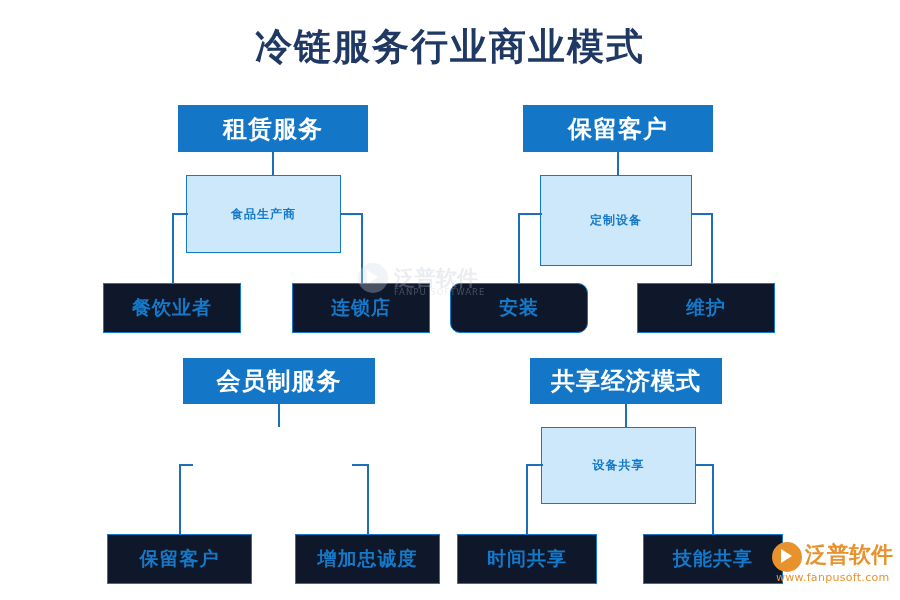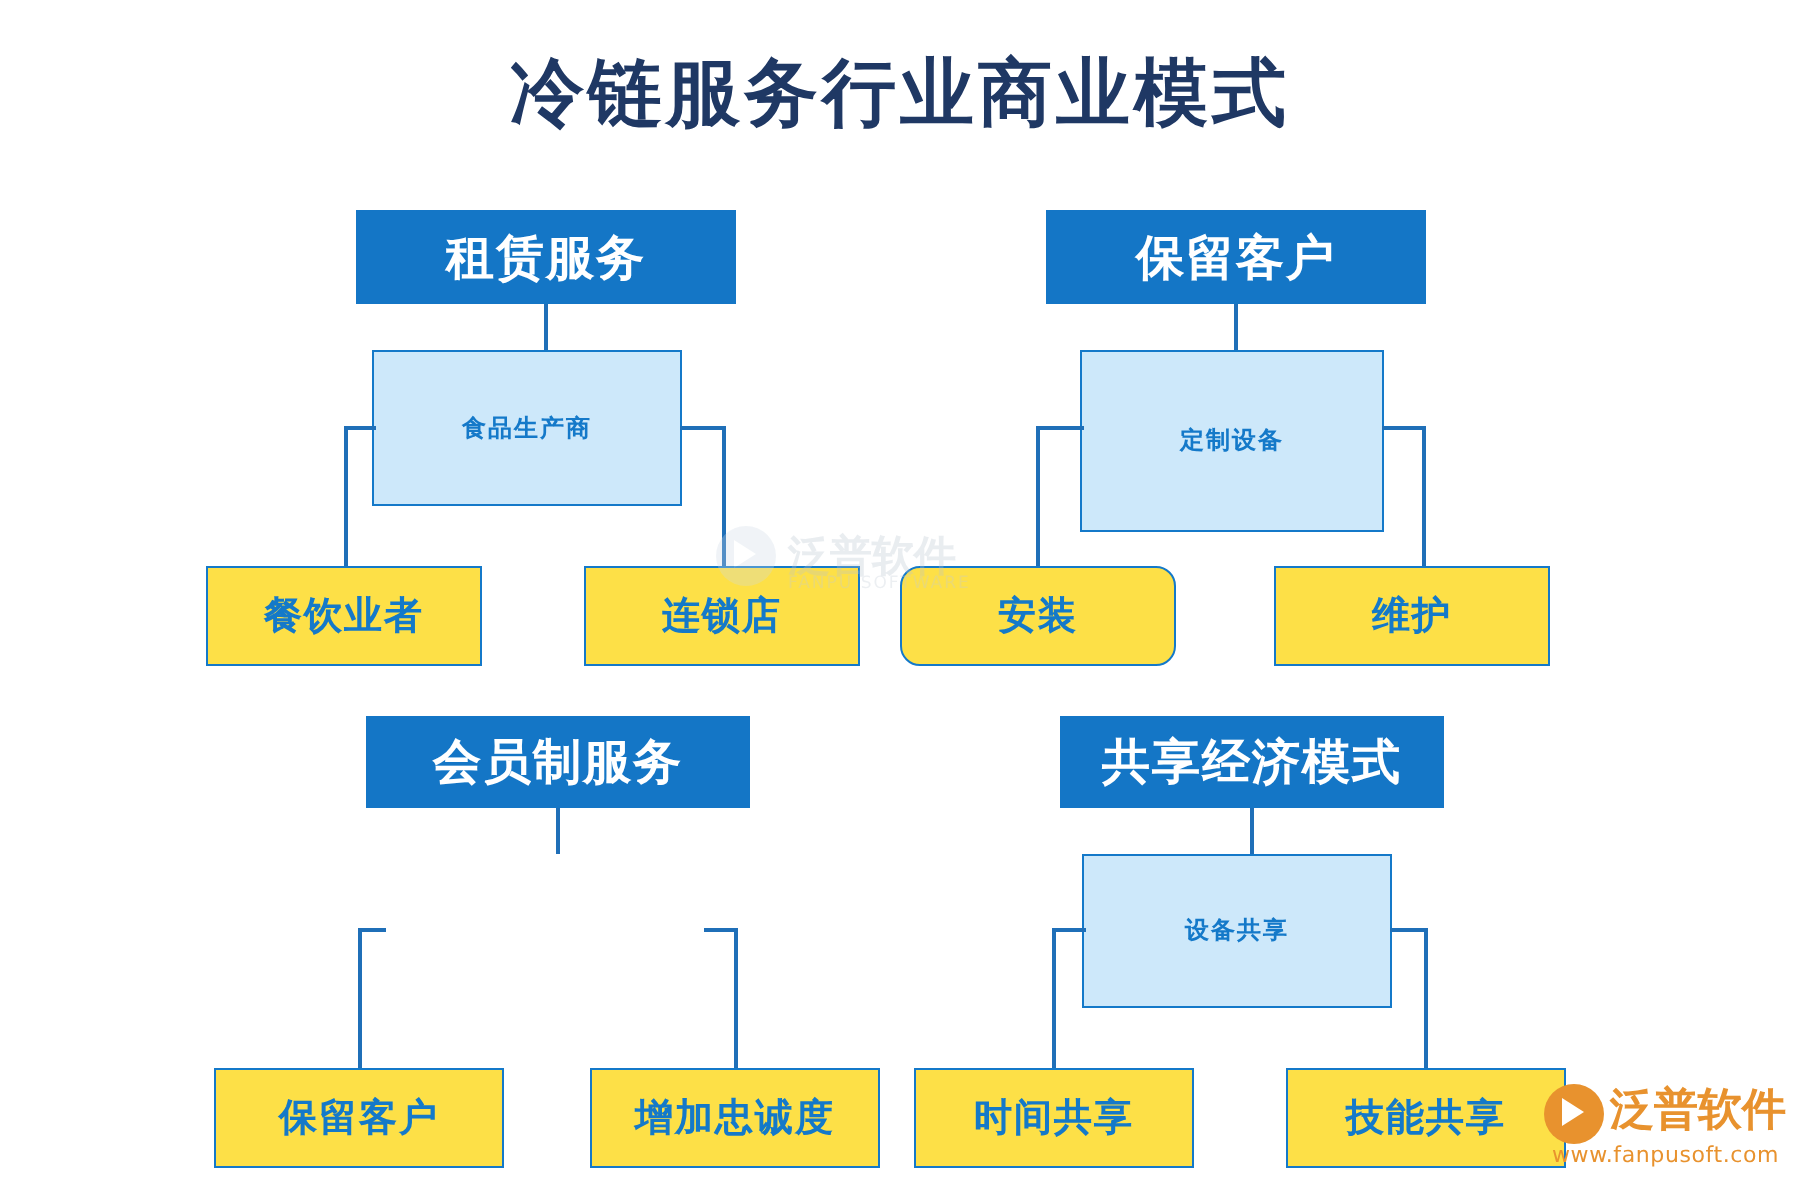--- a/index.html
+++ b/index.html
@@ -23,21 +23,21 @@
 
   .header-node{
     background:#1476c6;color:#ffffff;font-size:24px;font-weight:700;
     letter-spacing:1px;border:none;
   }
   .mid-node{
     background:#cde8fa;border:1.6px solid #1479c9;color:#1479c9;
     font-size:12px;font-weight:700;letter-spacing:1px;
   }
   .leaf-node{
-    background:#fde047;border:1.6px solid #1479c9;color:#1479c9;
+    background:#0f172a;border:1.6px solid #1479c9;color:#1479c9;
     font-size:19px;font-weight:700;letter-spacing:1px;
   }
 
   
   .conn{position:absolute;background:#1f6fb8;}
   .conn-h{height:1.6px;}
   .conn-v{width:1.6px;}
 
   
   .wm-center{

